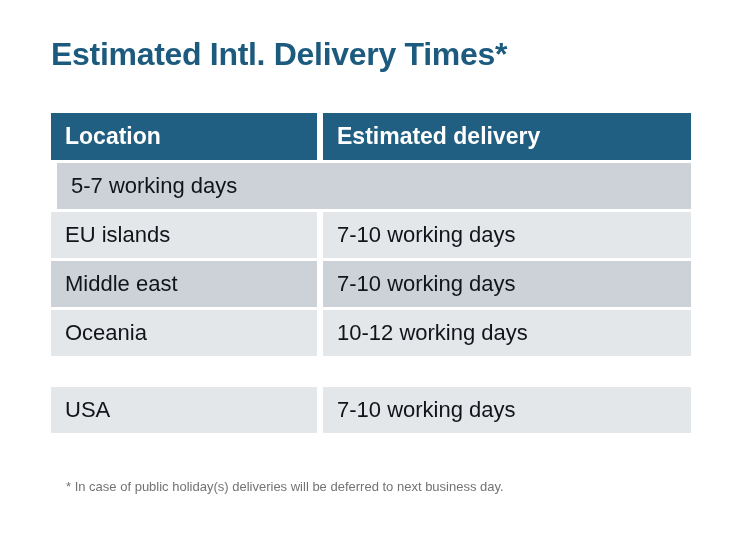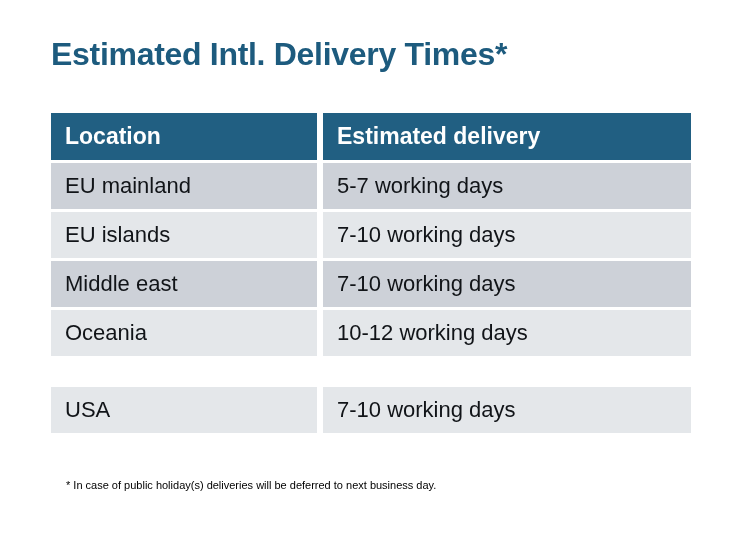--- a/index.html
+++ b/index.html
@@ -79,42 +79,41 @@
   .row-odd .cell {
     background: #cdd1d8;
   }
   .row-even .cell {
     background: #e4e7ea;
   }
   .footnote {
     position: absolute;
     left: 66px;
     top: 479px;
-    font-size: 11px;
-    color: #000000;
+    font-size: 13px;
+    color: #737373;
     white-space: nowrap;
   }
 </style>
 </head>
 <body>
 
 <div class="page">
 
   <div class="title">Estimated Intl. Delivery Times*</div>
 
   <div class="table">
 
     <div class="row row-header">
       <div class="cell cell-loc">Location</div>
       <div class="cell-gap"></div>
       <div class="cell cell-del">Estimated delivery</div>
     </div>
 
     <div class="row row-odd">
-      <div class="cell cell-loc">EU mainland</div>
       <div class="cell-gap"></div>
       <div class="cell cell-del">5-7 working days</div>
     </div>
 
     <div class="row row-even">
       <div class="cell cell-loc">EU islands</div>
       <div class="cell-gap"></div>
       <div class="cell cell-del">7-10 working days</div>
     </div>
 

